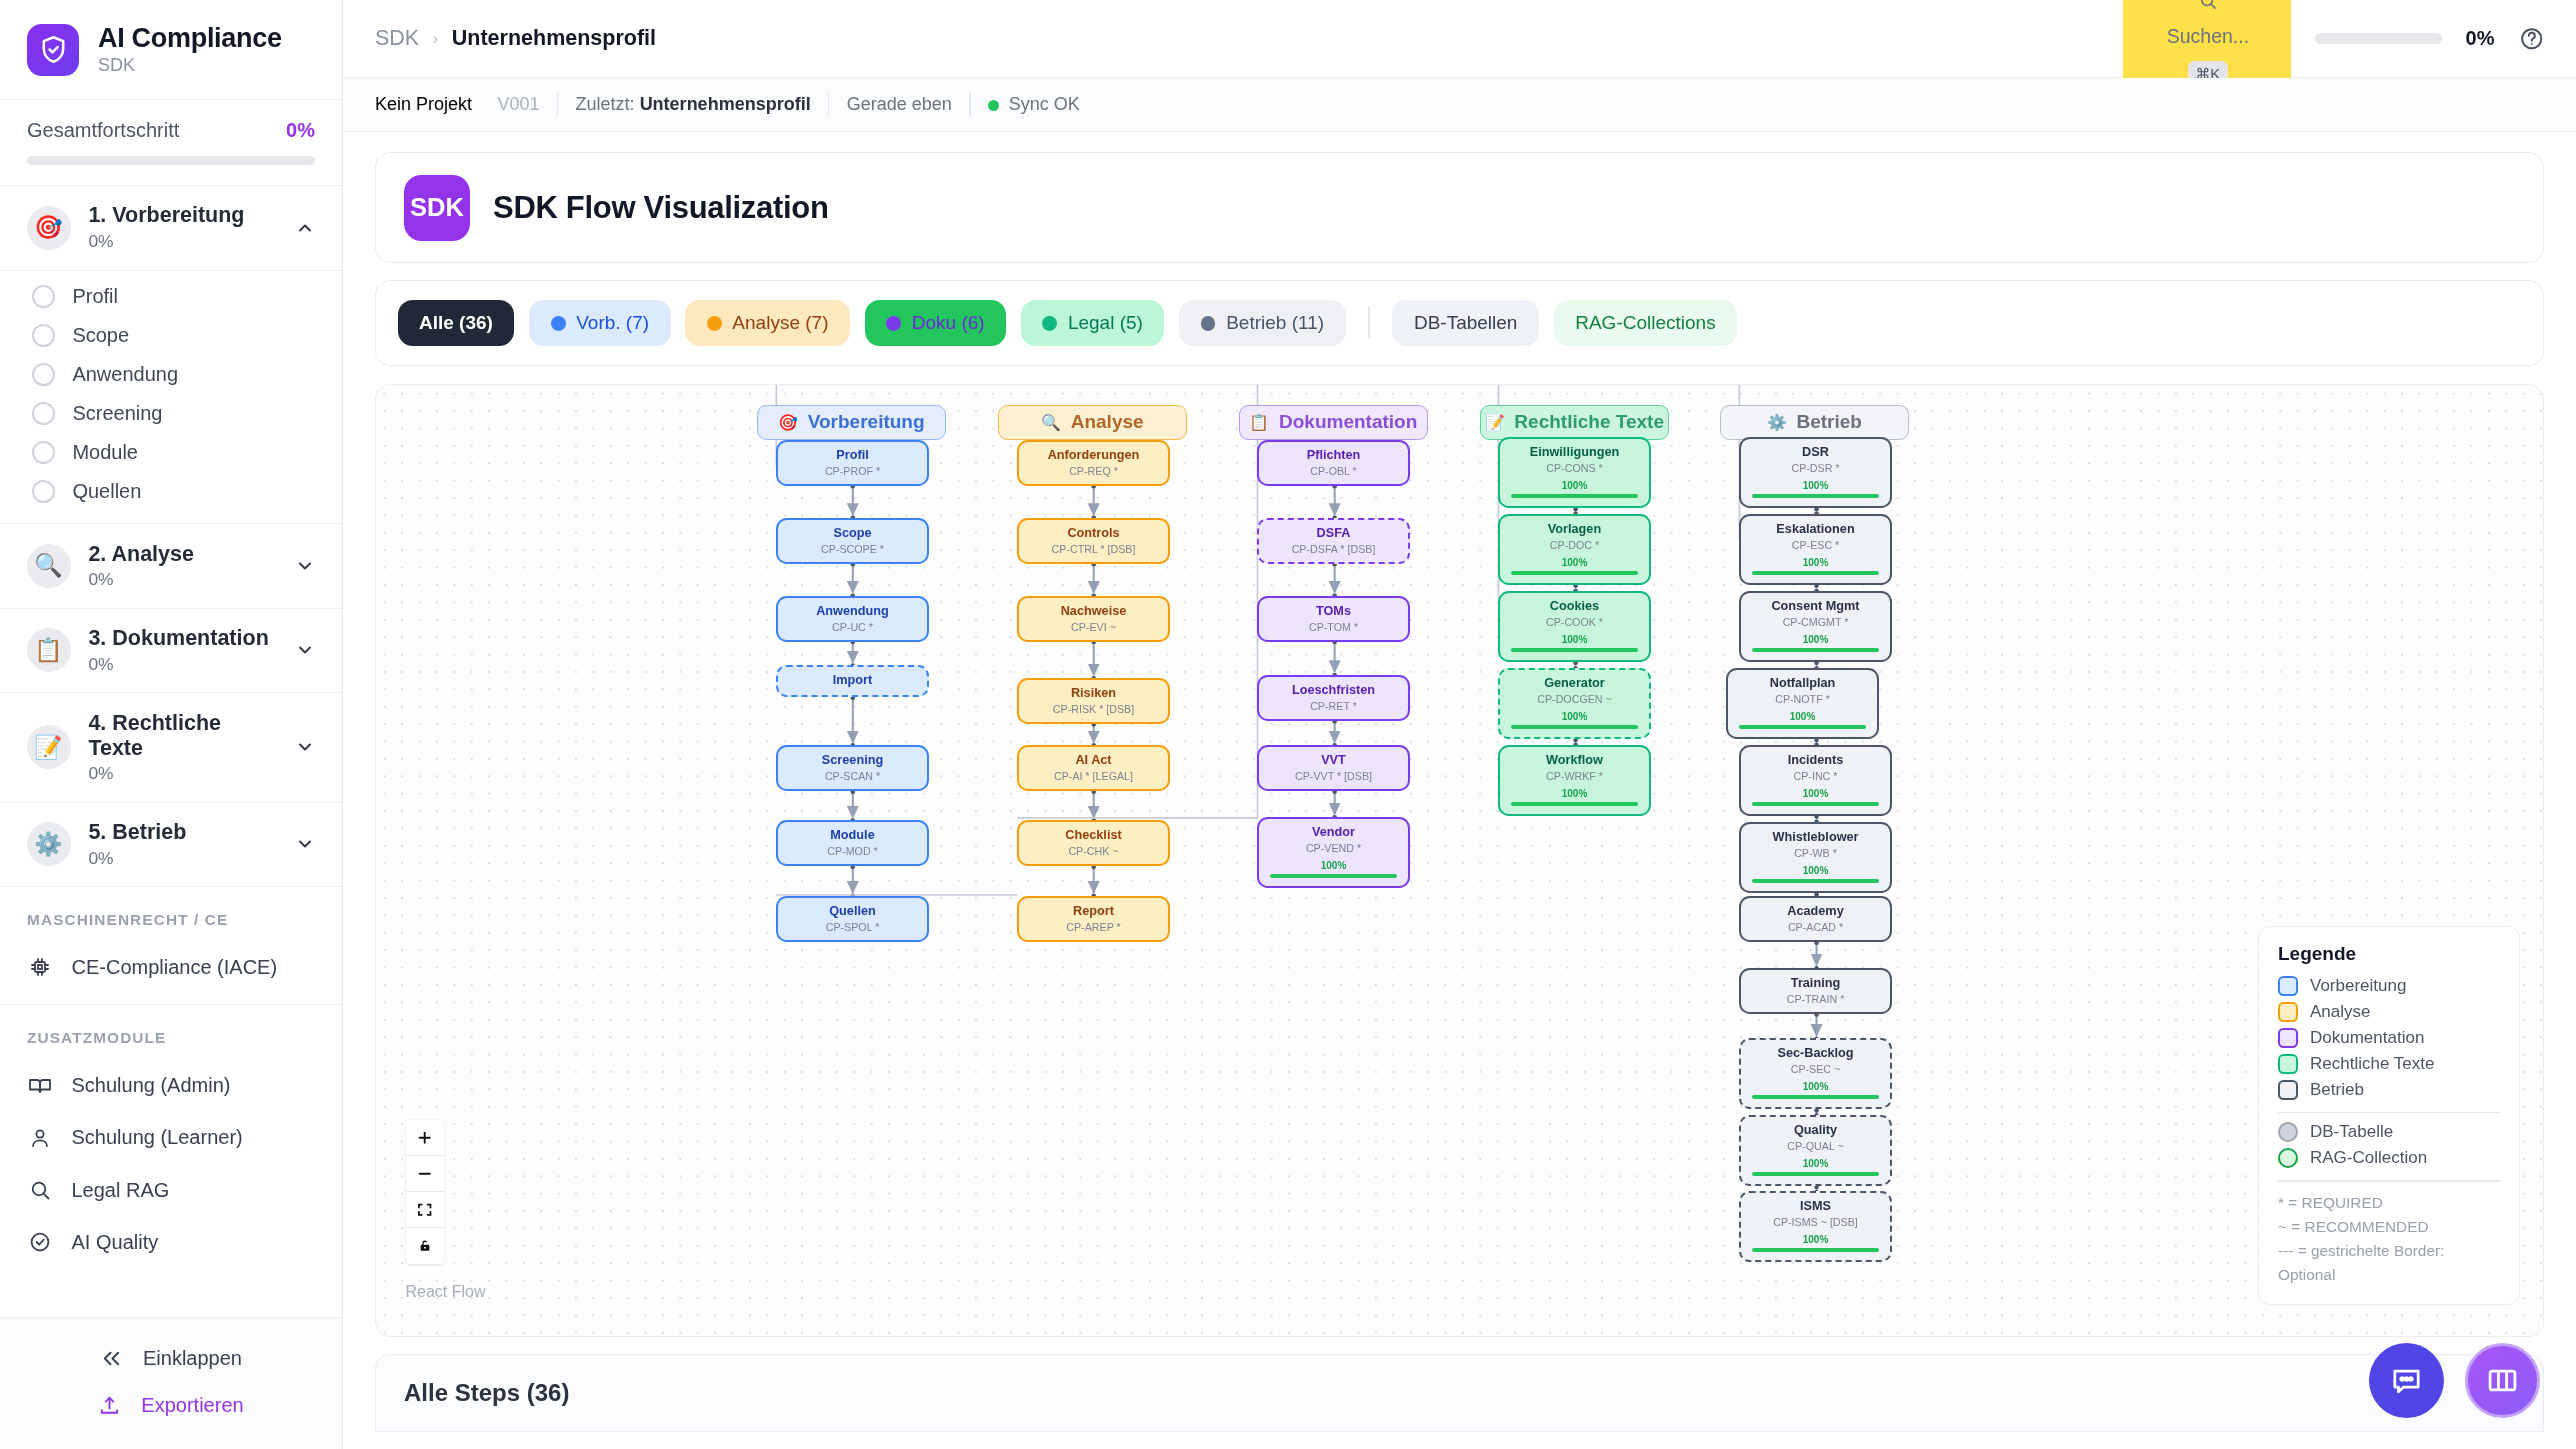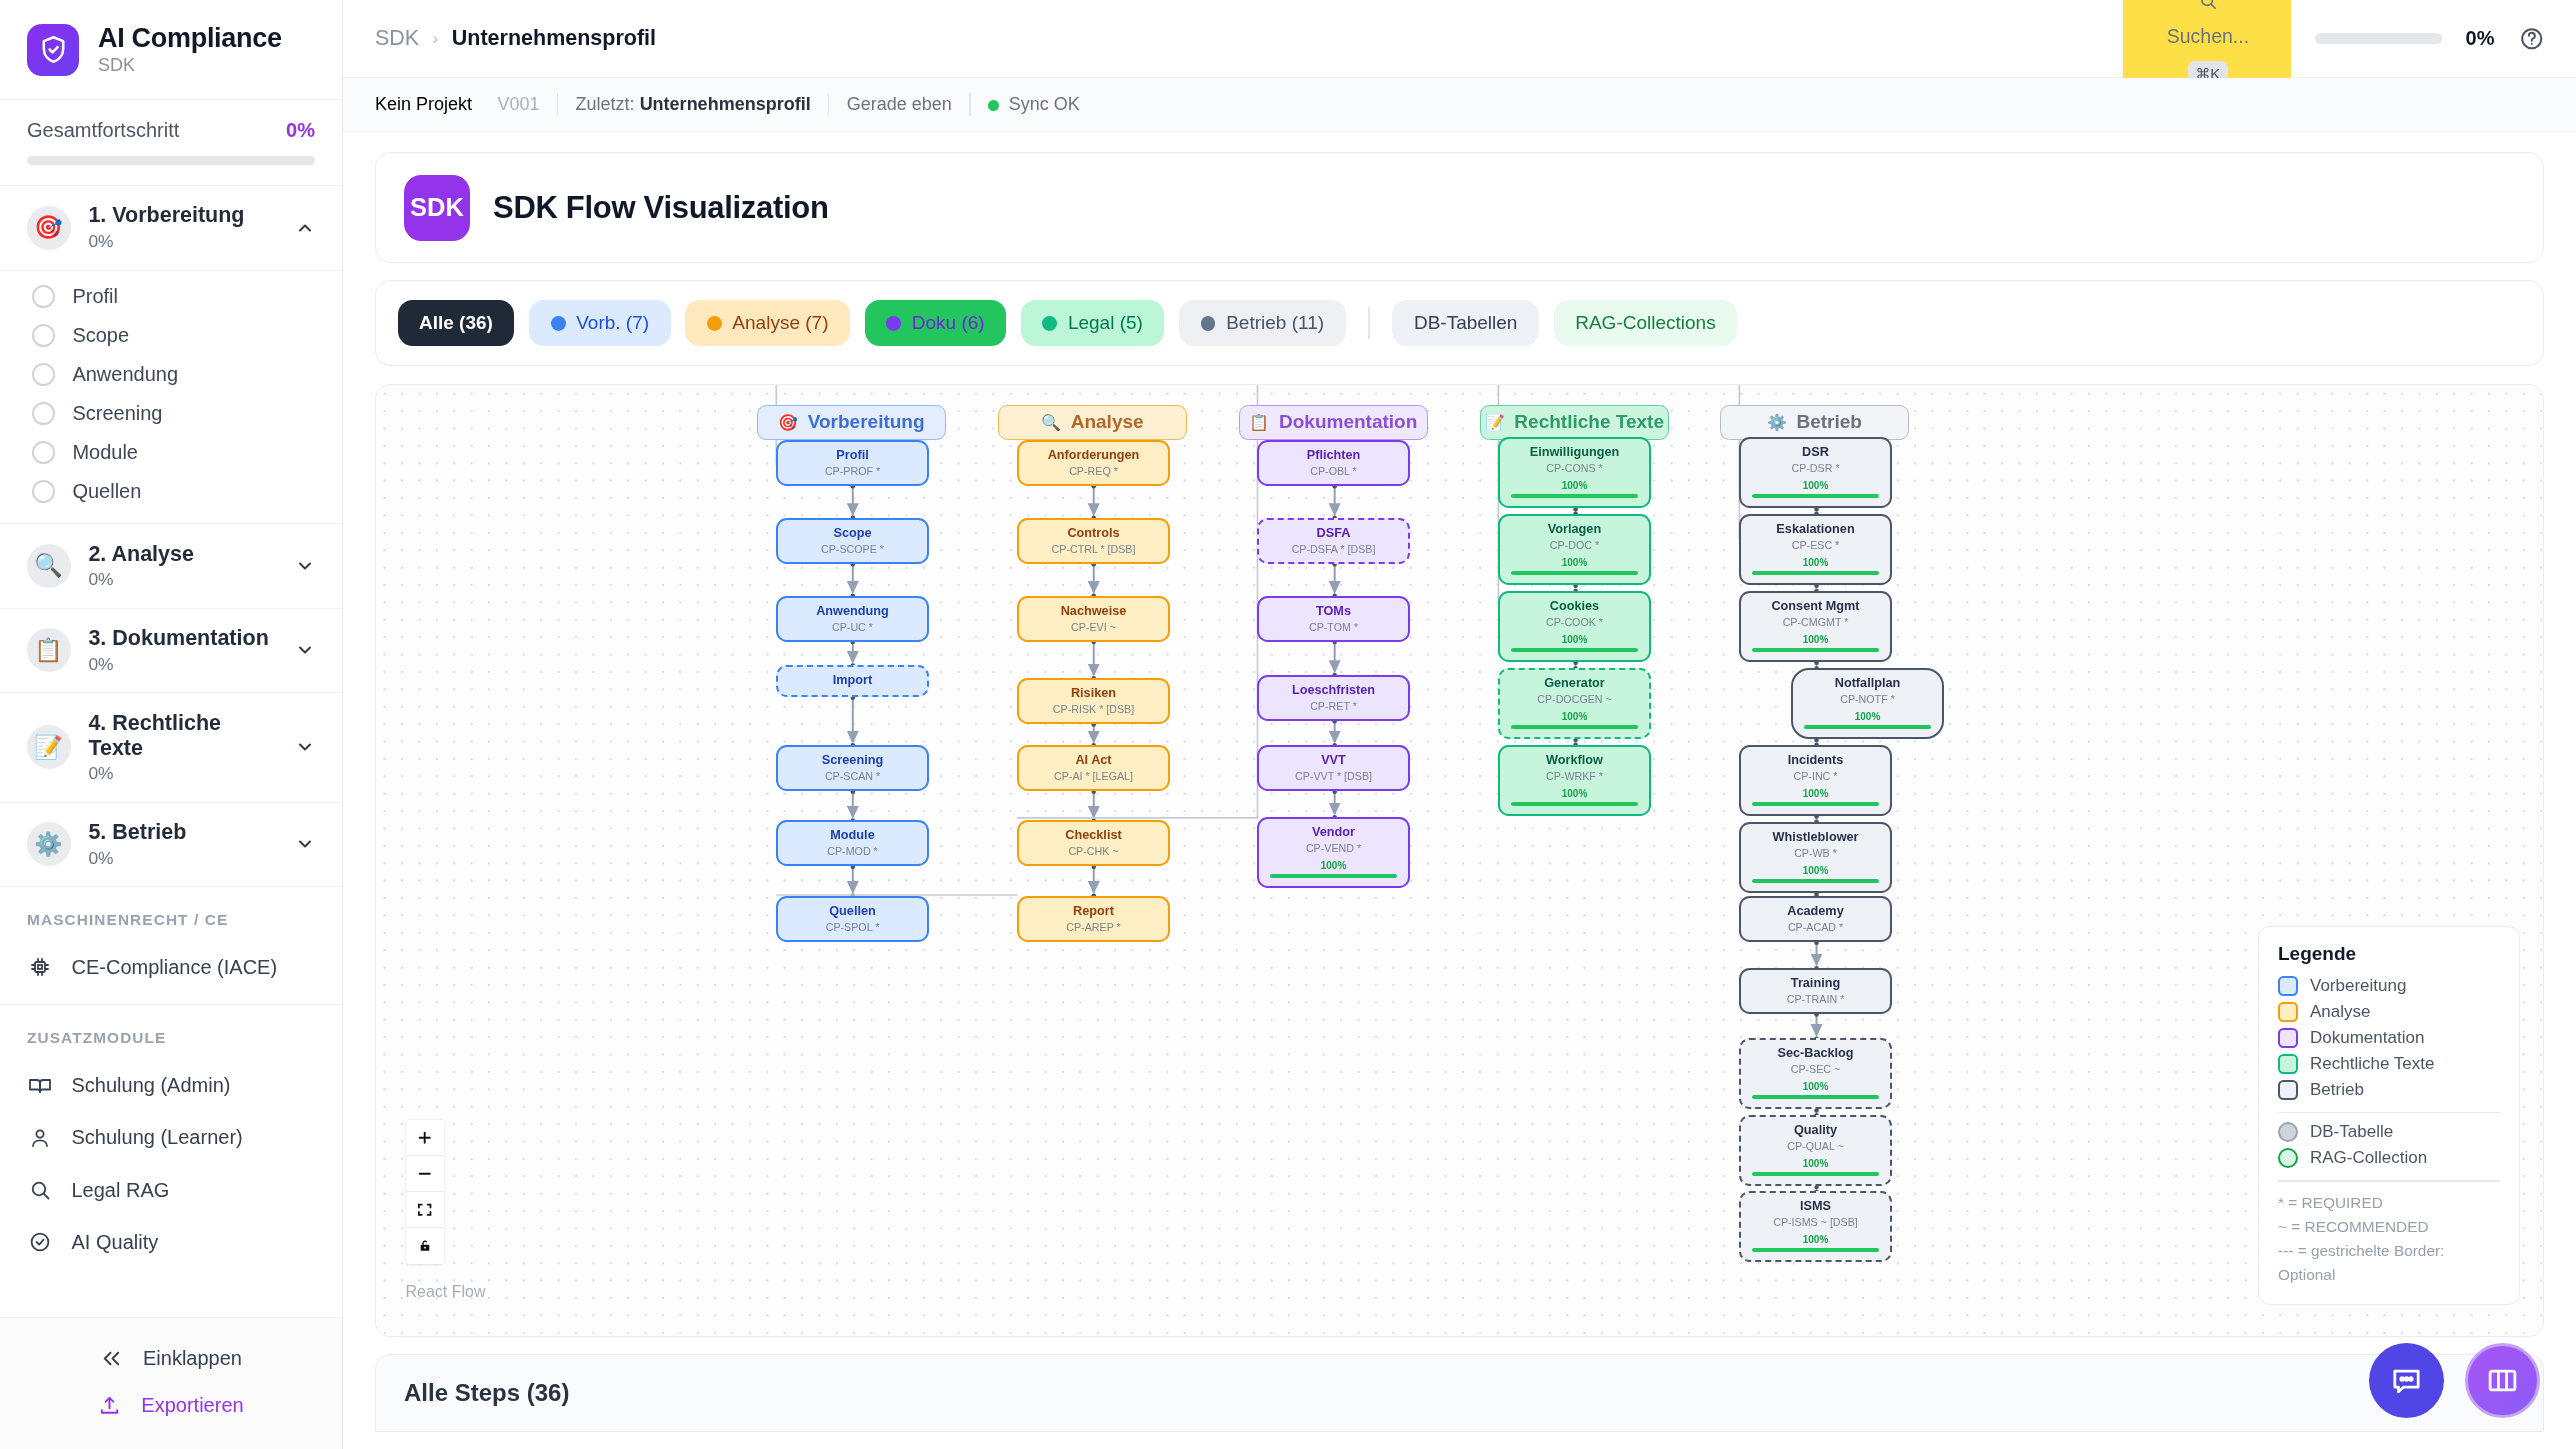--- a/index.html
+++ b/index.html
@@ -701,21 +701,21 @@
               <div class="nc">CP-ESC *</div>
               <div class="np">100%</div>
               <div class="nbar"></div>
             </div>
             <div class="node n-bet" style="left: 1363px; top: 206px;">
               <div class="nt">Consent Mgmt</div>
               <div class="nc">CP-CMGMT *</div>
               <div class="np">100%</div>
               <div class="nbar"></div>
             </div>
-            <div class="node n-bet" style="left: 1415px; top: 283px; border-radius: 18px;">
+            <div class="node n-bet" style="left: 1350px; top: 283px;">
               <div class="nt">Notfallplan</div>
               <div class="nc">CP-NOTF *</div>
               <div class="np">100%</div>
               <div class="nbar"></div>
             </div>
             <div class="node n-bet" style="left: 1363px; top: 360px;">
               <div class="nt">Incidents</div>
               <div class="nc">CP-INC *</div>
               <div class="np">100%</div>
               <div class="nbar"></div>

